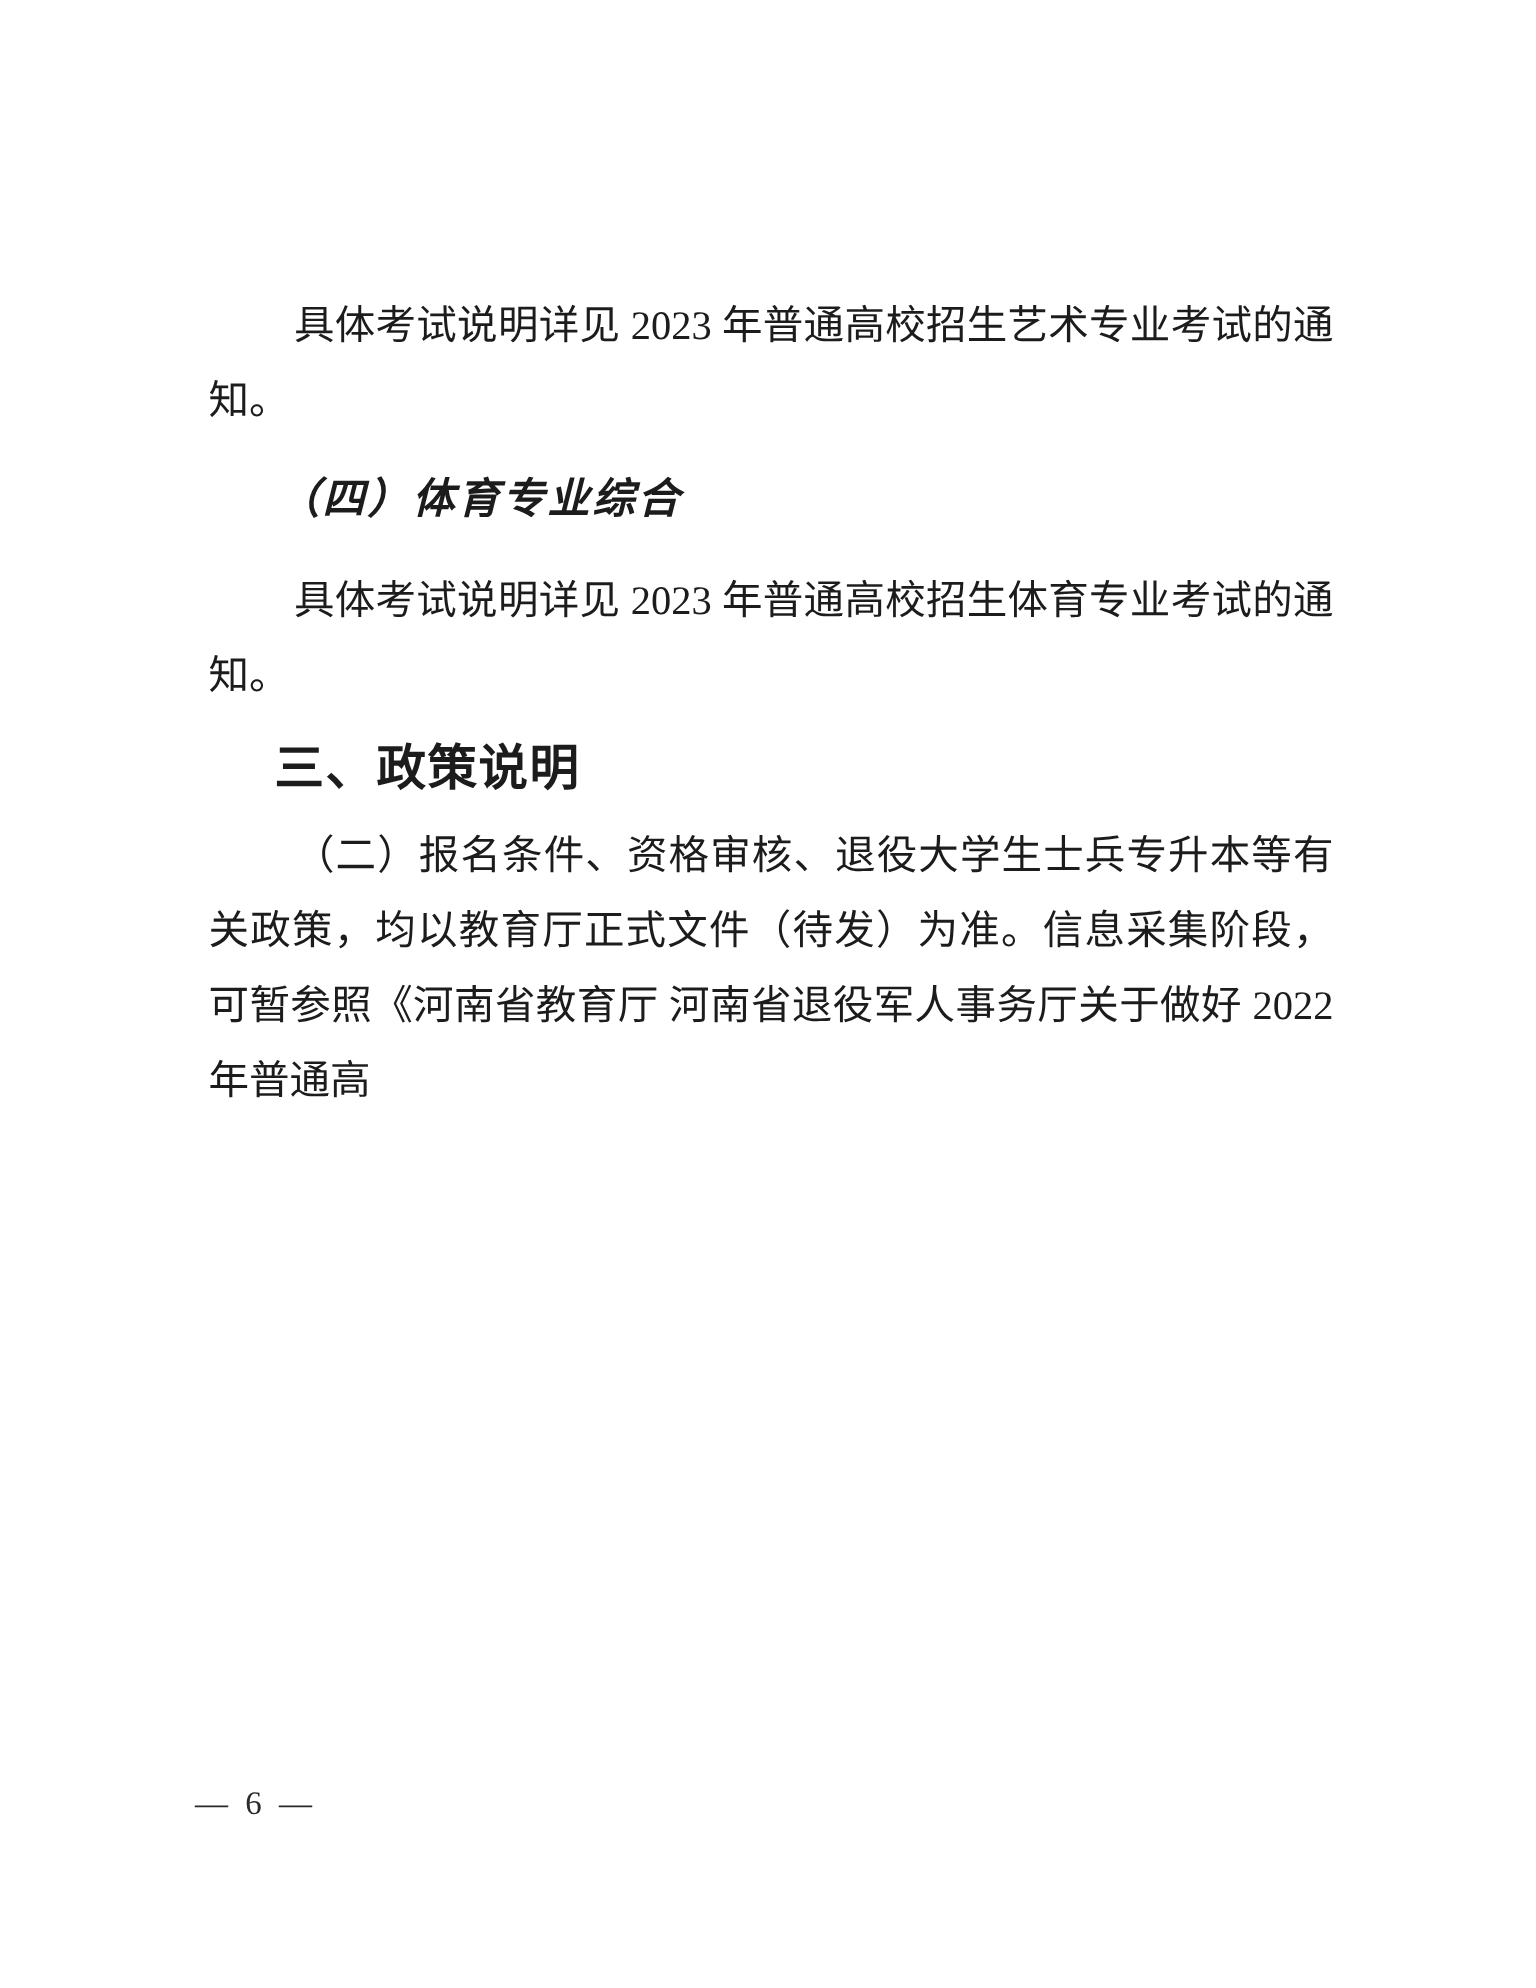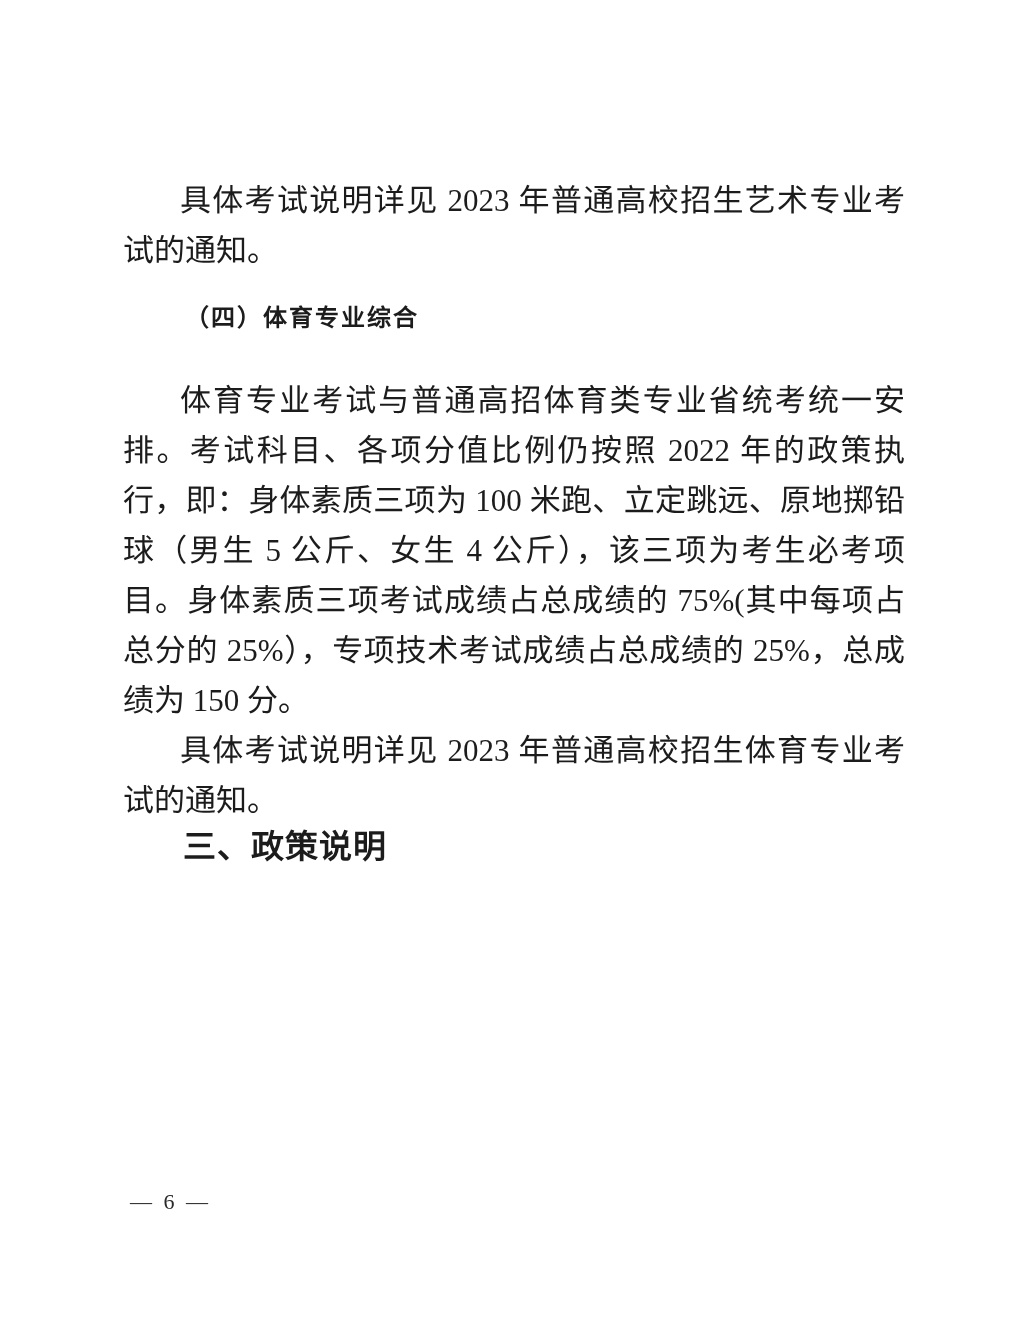--- a/index.html
+++ b/index.html
@@ -17,34 +17,35 @@
     overflow: hidden;
   }
   .content {
     position: absolute;
     left: 123px;
     top: 176px;
     width: 782px;
     text-align: justify;
   }
   p.body {
-    margin: 0;
-    font-size: 31px;
+    margin: 16px;
+    font-size: 27px;
     line-height: 50px;
     text-indent: 57px;
     word-break: break-all;
   }
   .h-kai {
     margin: 17px 0 0 0;
-    font-size: 24px;
+    font-size: 28px;
     line-height: 50px;
     font-weight: bold;
     text-indent: 62px;
     font-family: "Liberation Serif", "DejaVu Serif", serif;
     letter-spacing: 2px;
+    font-style: italic;
   }
   .gap-after-heading { margin-top: 33px !important; }
   .h-hei {
     margin: -4px 0 0 0;
     font-size: 33px;
     line-height: 50px;
     font-weight: bold;
     text-indent: 60px;
     font-family: "Liberation Sans", "DejaVu Sans", sans-serif;
     letter-spacing: 1px;
@@ -64,24 +65,24 @@
 </head>
 <body>
 
 <div class="page">
   <div class="content">
 
     <p class="body">具体考试说明详见 2023 年普通高校招生艺术专业考试的通知。</p>
 
     <h3 class="h-kai">（四）体育专业综合</h3>
 
-    <p class="body gap-after-heading">体育专业考试与普通高招体育类专业省统考统一安排。考试科目、各项分值比例仍按照 2022 年的政策执行，即：身体素质三项为 100 米跑、立定跳远、原地掷铅球（男生 5 公斤、女生 4 公斤），该三项为考生必考项目。身体素质三项考试成绩占总成绩的 75%(其中每项占总分的 25%），专项技术考试成绩占总成绩的 25%，总成绩为 150 分。</p>
 
     <p class="body">具体考试说明详见 2023 年普通高校招生体育专业考试的通知。</p>
 
     <h2 class="h-hei">三、政策说明</h2>
 
 
+    <p class="body gap-small">（二）报名条件、资格审核、退役大学生士兵专升本等有关政策，均以教育厅正式文件（待发）为准。信息采集阶段，可暂参照《河南省教育厅 河南省退役军人事务厅关于做好 2022 年普通高</p>
 
   </div>
 
   <div class="footer">— 6 —</div>
 </div>
 
 </body></html>

